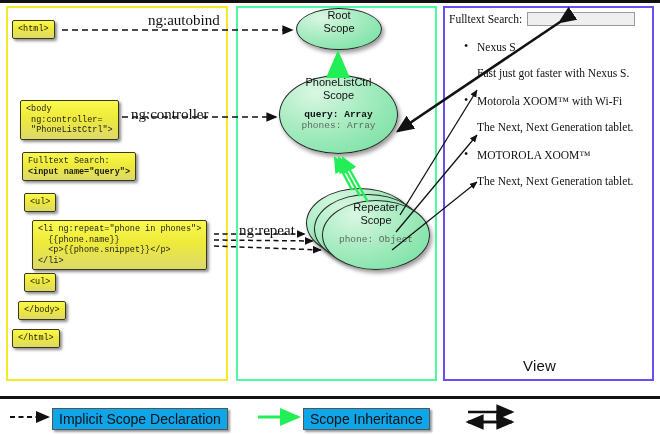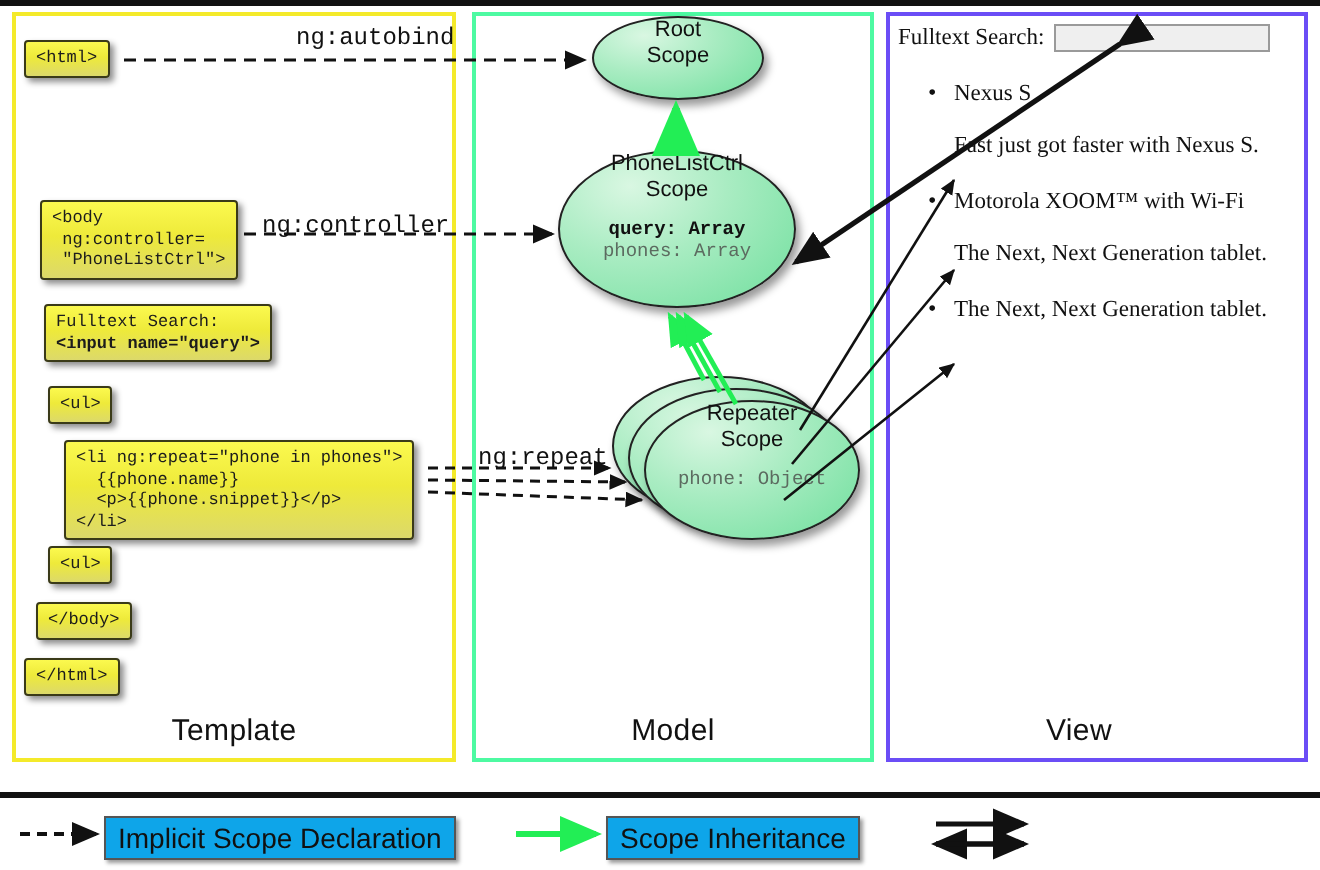--- a/index.html
+++ b/index.html
@@ -54,44 +54,42 @@
               font-family:"Liberation Serif","DejaVu Serif",serif;color:#111;}
   .vsearch{display:flex;align-items:center;gap:5px;font-size:11.5px;}
   .vinput{width:108px;height:14px;border:1px solid #9a9a9a;
           background:#efefef;box-sizing:border-box;}
   .vlist{margin:0;padding:0 0 0 28px;list-style:none;}
   .vlist li{position:relative;font-size:11.5px;line-height:14px;margin-top:14px;}
   .vlist li::before{content:"\2022";position:absolute;left:-13px;top:-1px;font-size:12px;}
   .vlist .snip{font-size:11.5px;margin-top:12px;}
 
   
-  .albl{position:absolute;font-family:Liberation Mono, monospace;
-        font-size:12px;color:#111;white-space:nowrap;}
+  .albl{position:absolute;font-family:Liberation Serif, serif;
+        font-size:15px;color:#111;white-space:nowrap;}
 
   
   .legend{position:absolute;top:404px;left:0;width:660px;height:28px;}
   .lgbox{position:absolute;top:4px;border:1.5px solid #555;background:#0ea5e9;
          box-shadow:1.5px 1.5px 2px rgba(0,0,0,.4);
          font-size:14px;color:#111;padding:2px 6px;white-space:nowrap;}
   svg.ov{position:absolute;left:0;top:0;width:660px;height:435px;overflow:visible;}
 </style>
 </head>
 <body>
 
 <div class="stage">
 
   <div class="rule top"></div>
   <div class="rule bottom"></div>
 
   <div class="panel template"></div>
   <div class="panel model"></div>
   <div class="panel view"></div>
 
-  <div class="panel-label template">Template</div>
-  <div class="panel-label model">Model</div>
   <div class="panel-label view">View</div>
 
   <div class="codebox" style="left:12px;top:20px;">&lt;html&gt;</div>
   <div class="codebox" style="left:20px;top:100px;">&lt;body
  ng:controller=
  "PhoneListCtrl"&gt;</div>
 
   <div class="codebox" style="left:22px;top:152px;"><span>Fulltext Search:</span>
 <b>&lt;input name="query"&gt;</b></div>
 
@@ -134,20 +132,21 @@
     <ul class="vlist">
       <li>
         <div>Nexus S</div>
         <div class="snip">Fast just got faster with Nexus S.</div>
       </li>
       <li>
         <div>Motorola XOOM™  with Wi-Fi</div>
         <div class="snip">The Next, Next Generation tablet.</div>
       </li>
       <li>
+        <div>MOTOROLA XOOM™</div>
         <div class="snip">The Next, Next Generation tablet.</div>
       </li>
     </ul>
   </div>
 
   <div class="albl" style="left:148px;top:12px;">ng:autobind</div>
   <div class="albl" style="left:131px;top:106px;">ng:controller</div>
   <div class="albl" style="left:239px;top:222px;">ng:repeat</div>
 
   <svg class="ov">

